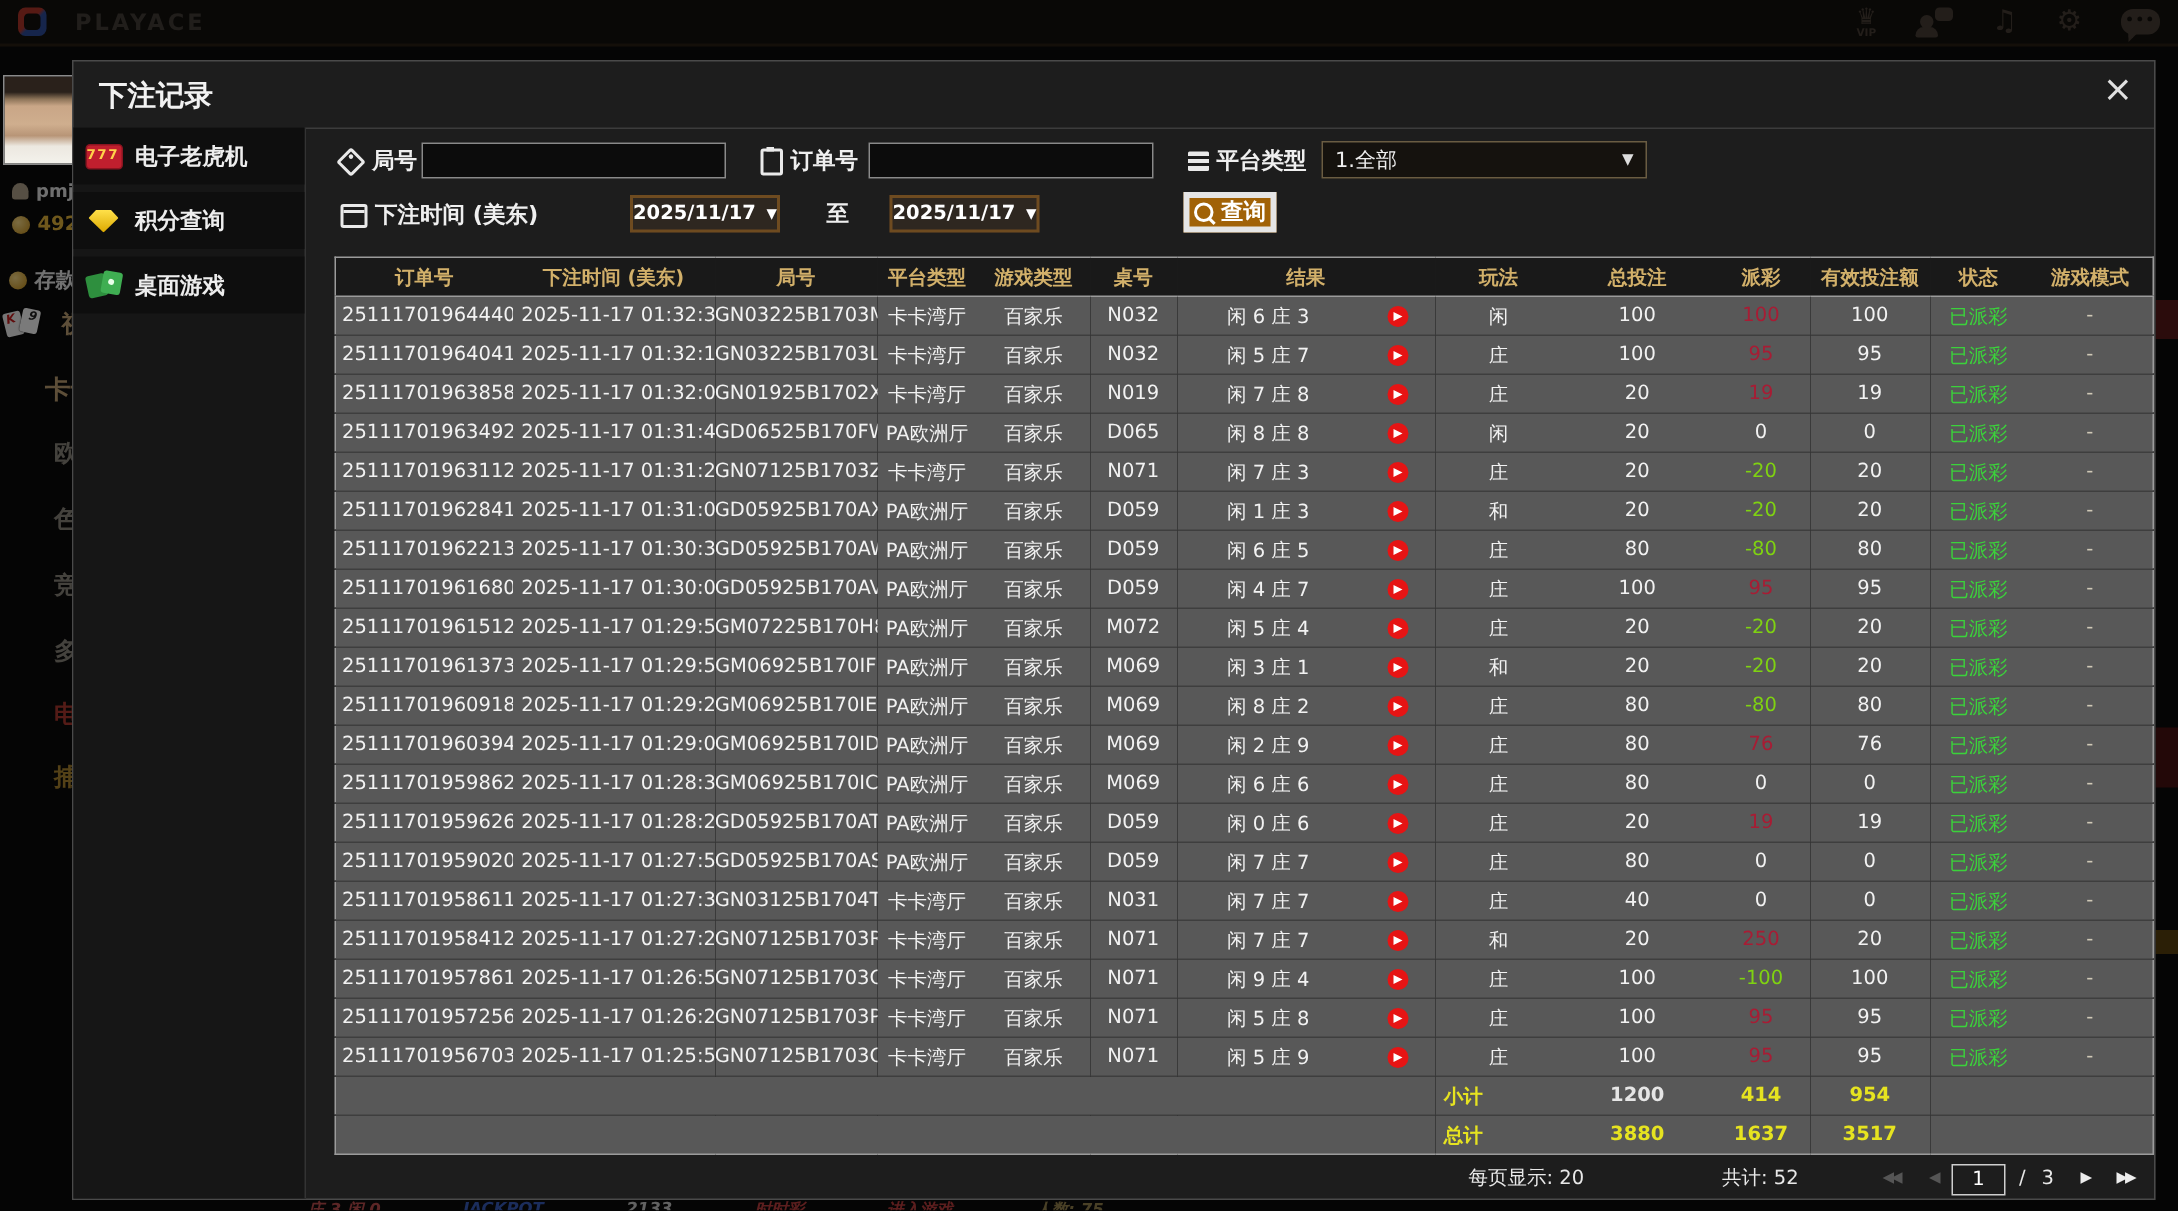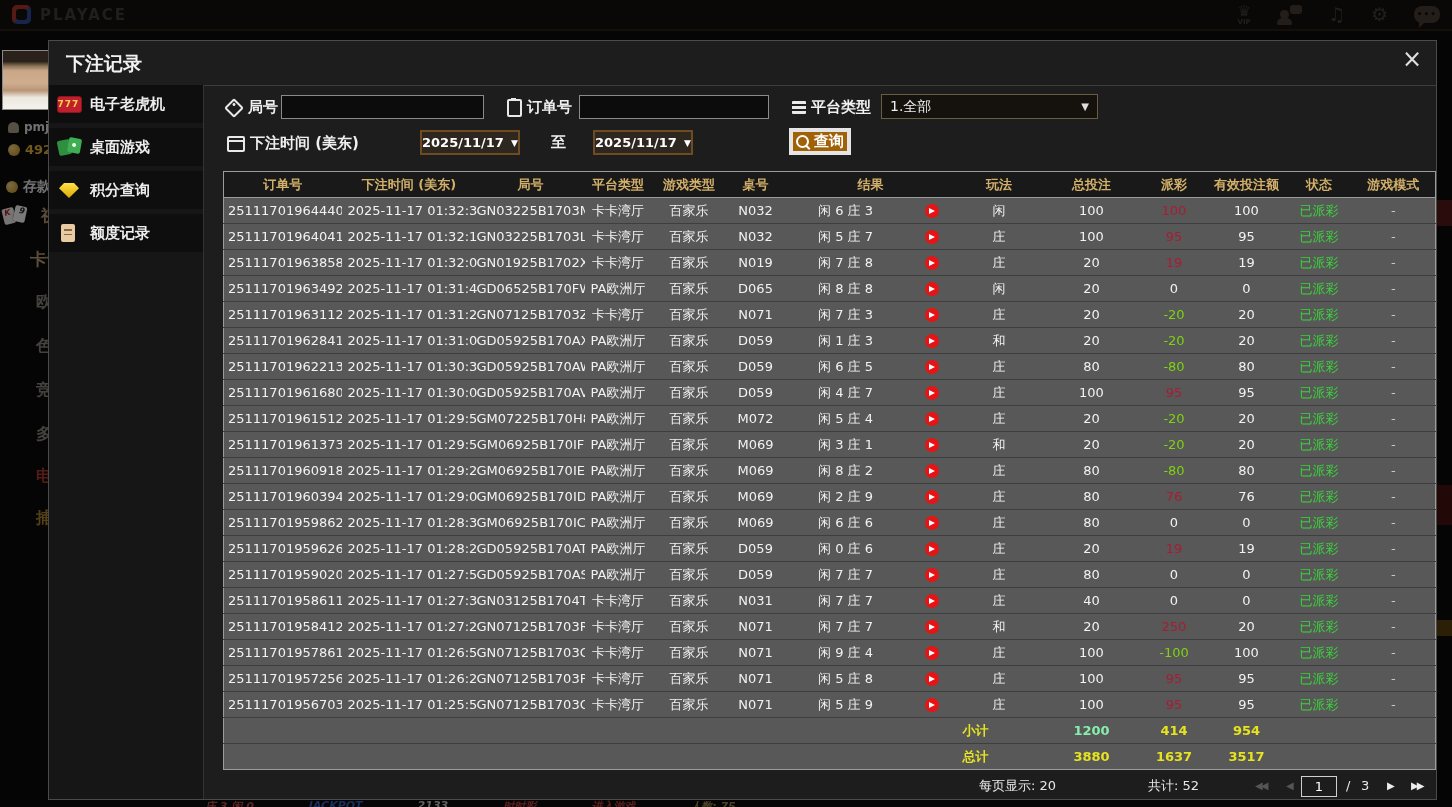--- a/index.html
+++ b/index.html
@@ -3,21 +3,21 @@
 <meta charset="utf-8">
 <style>
   html,body{margin:0;padding:0;background:#000}
   .screen{position:relative;width:1452px;height:807px;background:#0b0b0b;overflow:hidden;
           font-family:"DejaVu Sans","Liberation Sans",sans-serif}
 
   
   .topbar{position:absolute;left:0;top:0;width:100%;height:31px;background:#14110e;
           border-bottom:2px solid #2b2014;display:flex;align-items:center;justify-content:space-between;
           padding:0 12px;box-sizing:border-box;z-index:2}
-  .brand{display:flex;align-items:center;gap:9px}
+  .brand{display:flex;align-items:center;gap:19px}
   .brand-mark{width:19px;height:19px;border-radius:5px;position:relative;
               background:linear-gradient(135deg,#b5372b 0 45%,#2f4f9e 55% 100%)}
   .brand-mark::after{content:"";position:absolute;inset:4px;background:#14110e;border-radius:3px}
   .brand-text{font-size:15px;font-weight:bold;color:#45403a;letter-spacing:2px}
   .tb-icons{display:flex;align-items:center;gap:26px;color:#4a4037}
   .tb-icon{display:flex;flex-direction:column;align-items:center;line-height:1;cursor:pointer}
   .tb-glyph{font-size:19px}
   .vip-label{font-size:7px;font-weight:bold;margin-top:0}
   .tb-support{position:relative;width:25px;height:20px}
   .tb-support .head{position:absolute;left:3px;top:5px;width:9px;height:9px;border-radius:50%;background:#4a4037}
@@ -215,33 +215,29 @@
       <span class="modal-title">下注记录</span>
       <span class="modal-close">×</span>
     </div>
 
     <div class="sidebar">
       <div class="sb-item">
         <span class="sb-ic icon-slots"></span>
         <span class="sb-label">电子老虎机</span>
       </div>
       <div class="sb-item">
+        <span class="sb-ic icon-points"></span>
+        <span class="sb-label">积分查询</span>
+      </div>
+      <div class="sb-item">
         <span class="sb-ic icon-tablegames">
             <i class="c1"></i>
             <i class="c2"></i>
           </span>
         <span class="sb-label">桌面游戏</span>
-      </div>
-      <div class="sb-item">
-        <span class="sb-ic icon-points"></span>
-        <span class="sb-label">积分查询</span>
-      </div>
-      <div class="sb-item">
-        <span class="sb-ic icon-records"></span>
-        <span class="sb-label">额度记录</span>
       </div>
     </div>
 
     <div class="content">
 
       <div class="f-label" style="left:24px;top:10px">
         <span class="ic-tag"></span>
         <span>局号</span>
       </div>
       <input class="f-input" style="left: 78px; top: 10px; width: 203px;" value="">
@@ -788,21 +784,21 @@
                 <td>庄</td>
                 <td>100</td>
                 <td style="color: rgb(168, 28, 52);">95</td>
                 <td>95</td>
                 <td style="color: rgb(59, 210, 59);">已派彩</td>
                 <td style="color: rgb(207, 200, 182);">-</td>
               </tr>
               <tr>
                 <td colspan="7"></td>
                 <td style="color: rgb(230, 227, 32); font-weight: bold;">小计</td>
-                <td style="color: #86efac; font-weight: bold;">1200</td>
+                <td style="color: #e5e5e5; font-weight: bold;">1200</td>
                 <td style="color: rgb(230, 227, 32); font-weight: bold;">414</td>
                 <td style="color: rgb(230, 227, 32); font-weight: bold;">954</td>
                 <td style="color: rgb(230, 227, 32); font-weight: bold;"></td>
                 <td style="color: rgb(230, 227, 32); font-weight: bold;"></td>
               </tr>
               <tr>
                 <td colspan="7"></td>
                 <td style="color: rgb(230, 227, 32); font-weight: bold;">总计</td>
                 <td style="color: rgb(230, 227, 32); font-weight: bold;">3880</td>
                 <td style="color: rgb(230, 227, 32); font-weight: bold;">1637</td>

